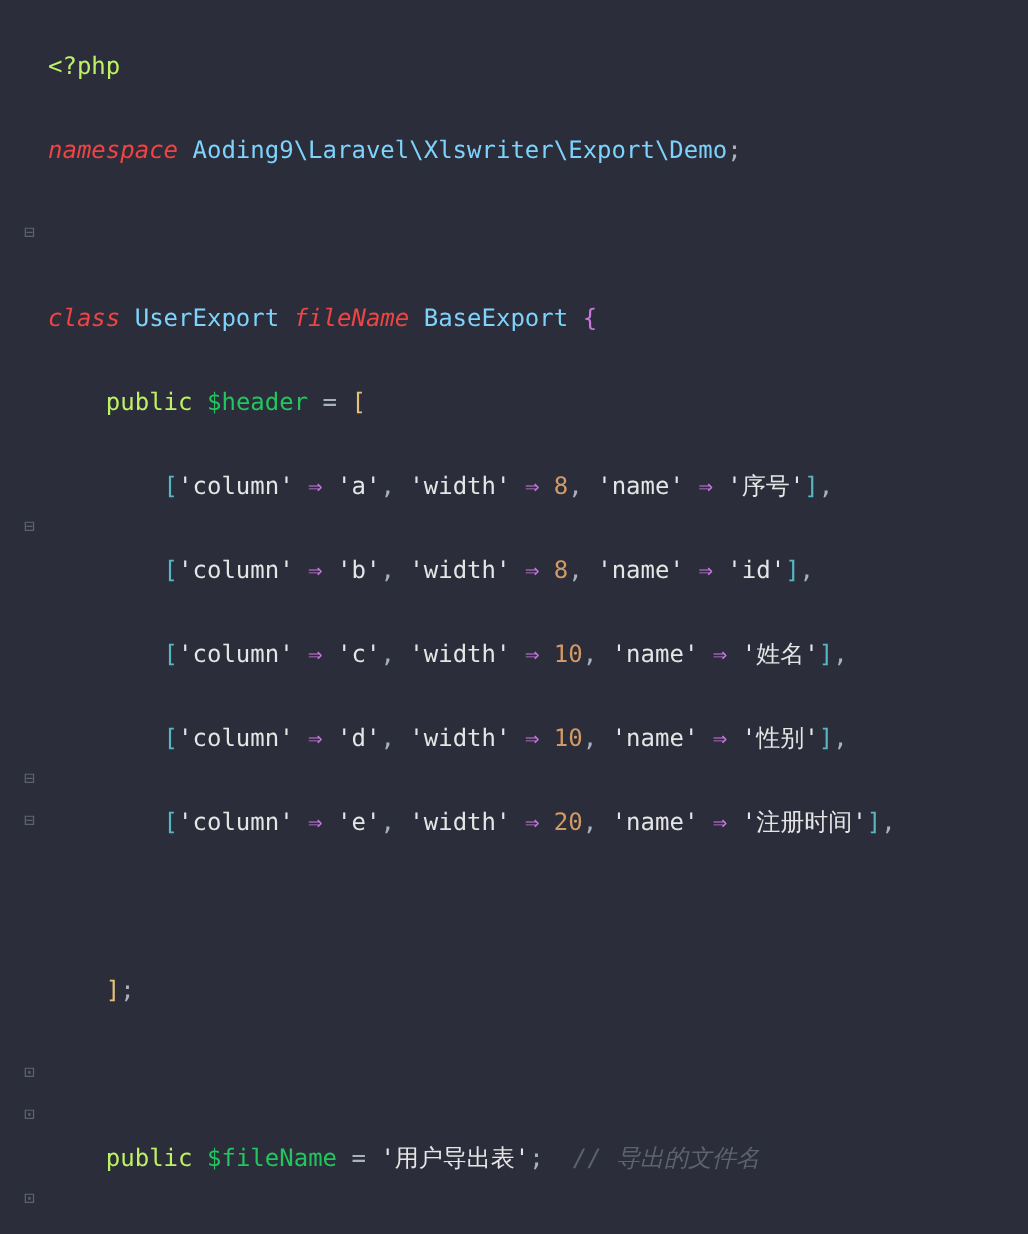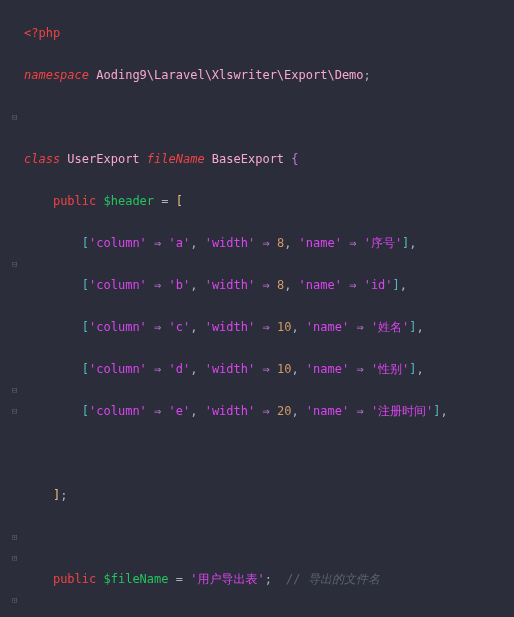--- a/index.html
+++ b/index.html
@@ -1,23 +1,23 @@
 <!DOCTYPE html>
 <html><head>
 <meta charset="utf-8">
 <style>
 *{margin:0;padding:0;box-sizing:border-box}
 body{background:#2b2d3a;font-family:'Consolas','Menlo',monospace;font-size:12px;color:#abb2bf;width:514px;height:617px;overflow:hidden;line-height:21px}
 .gutter{position:absolute;left:0;top:0;width:24px;height:100%;background:#2b2d3a}
 .fold{position:absolute;left:12px;color:#5c6370;font-size:9px;cursor:pointer}
 .code{padding-left:24px;padding-top:2px;white-space:pre}
 .kw{color:#ef4444;font-style:italic}
-.kw2{color:#ef4444}
-.ns{color:#f9a8d4}
-.str{color:#d946ef}
+.kw2{color:#bef264}
+.ns{color:#7dd3fc}
+.str{color:#e5e5e5}
 .num{color:#d19a66}
 .var{color:#22c55e}
 .arrow{color:#c678dd}
 .cm{color:#5c6370;font-style:italic}
 .br{color:#c678dd}
 .br2{color:#e5c07b}
 .br3{color:#56b6c2}
 </style>
 </head>
 <body>

